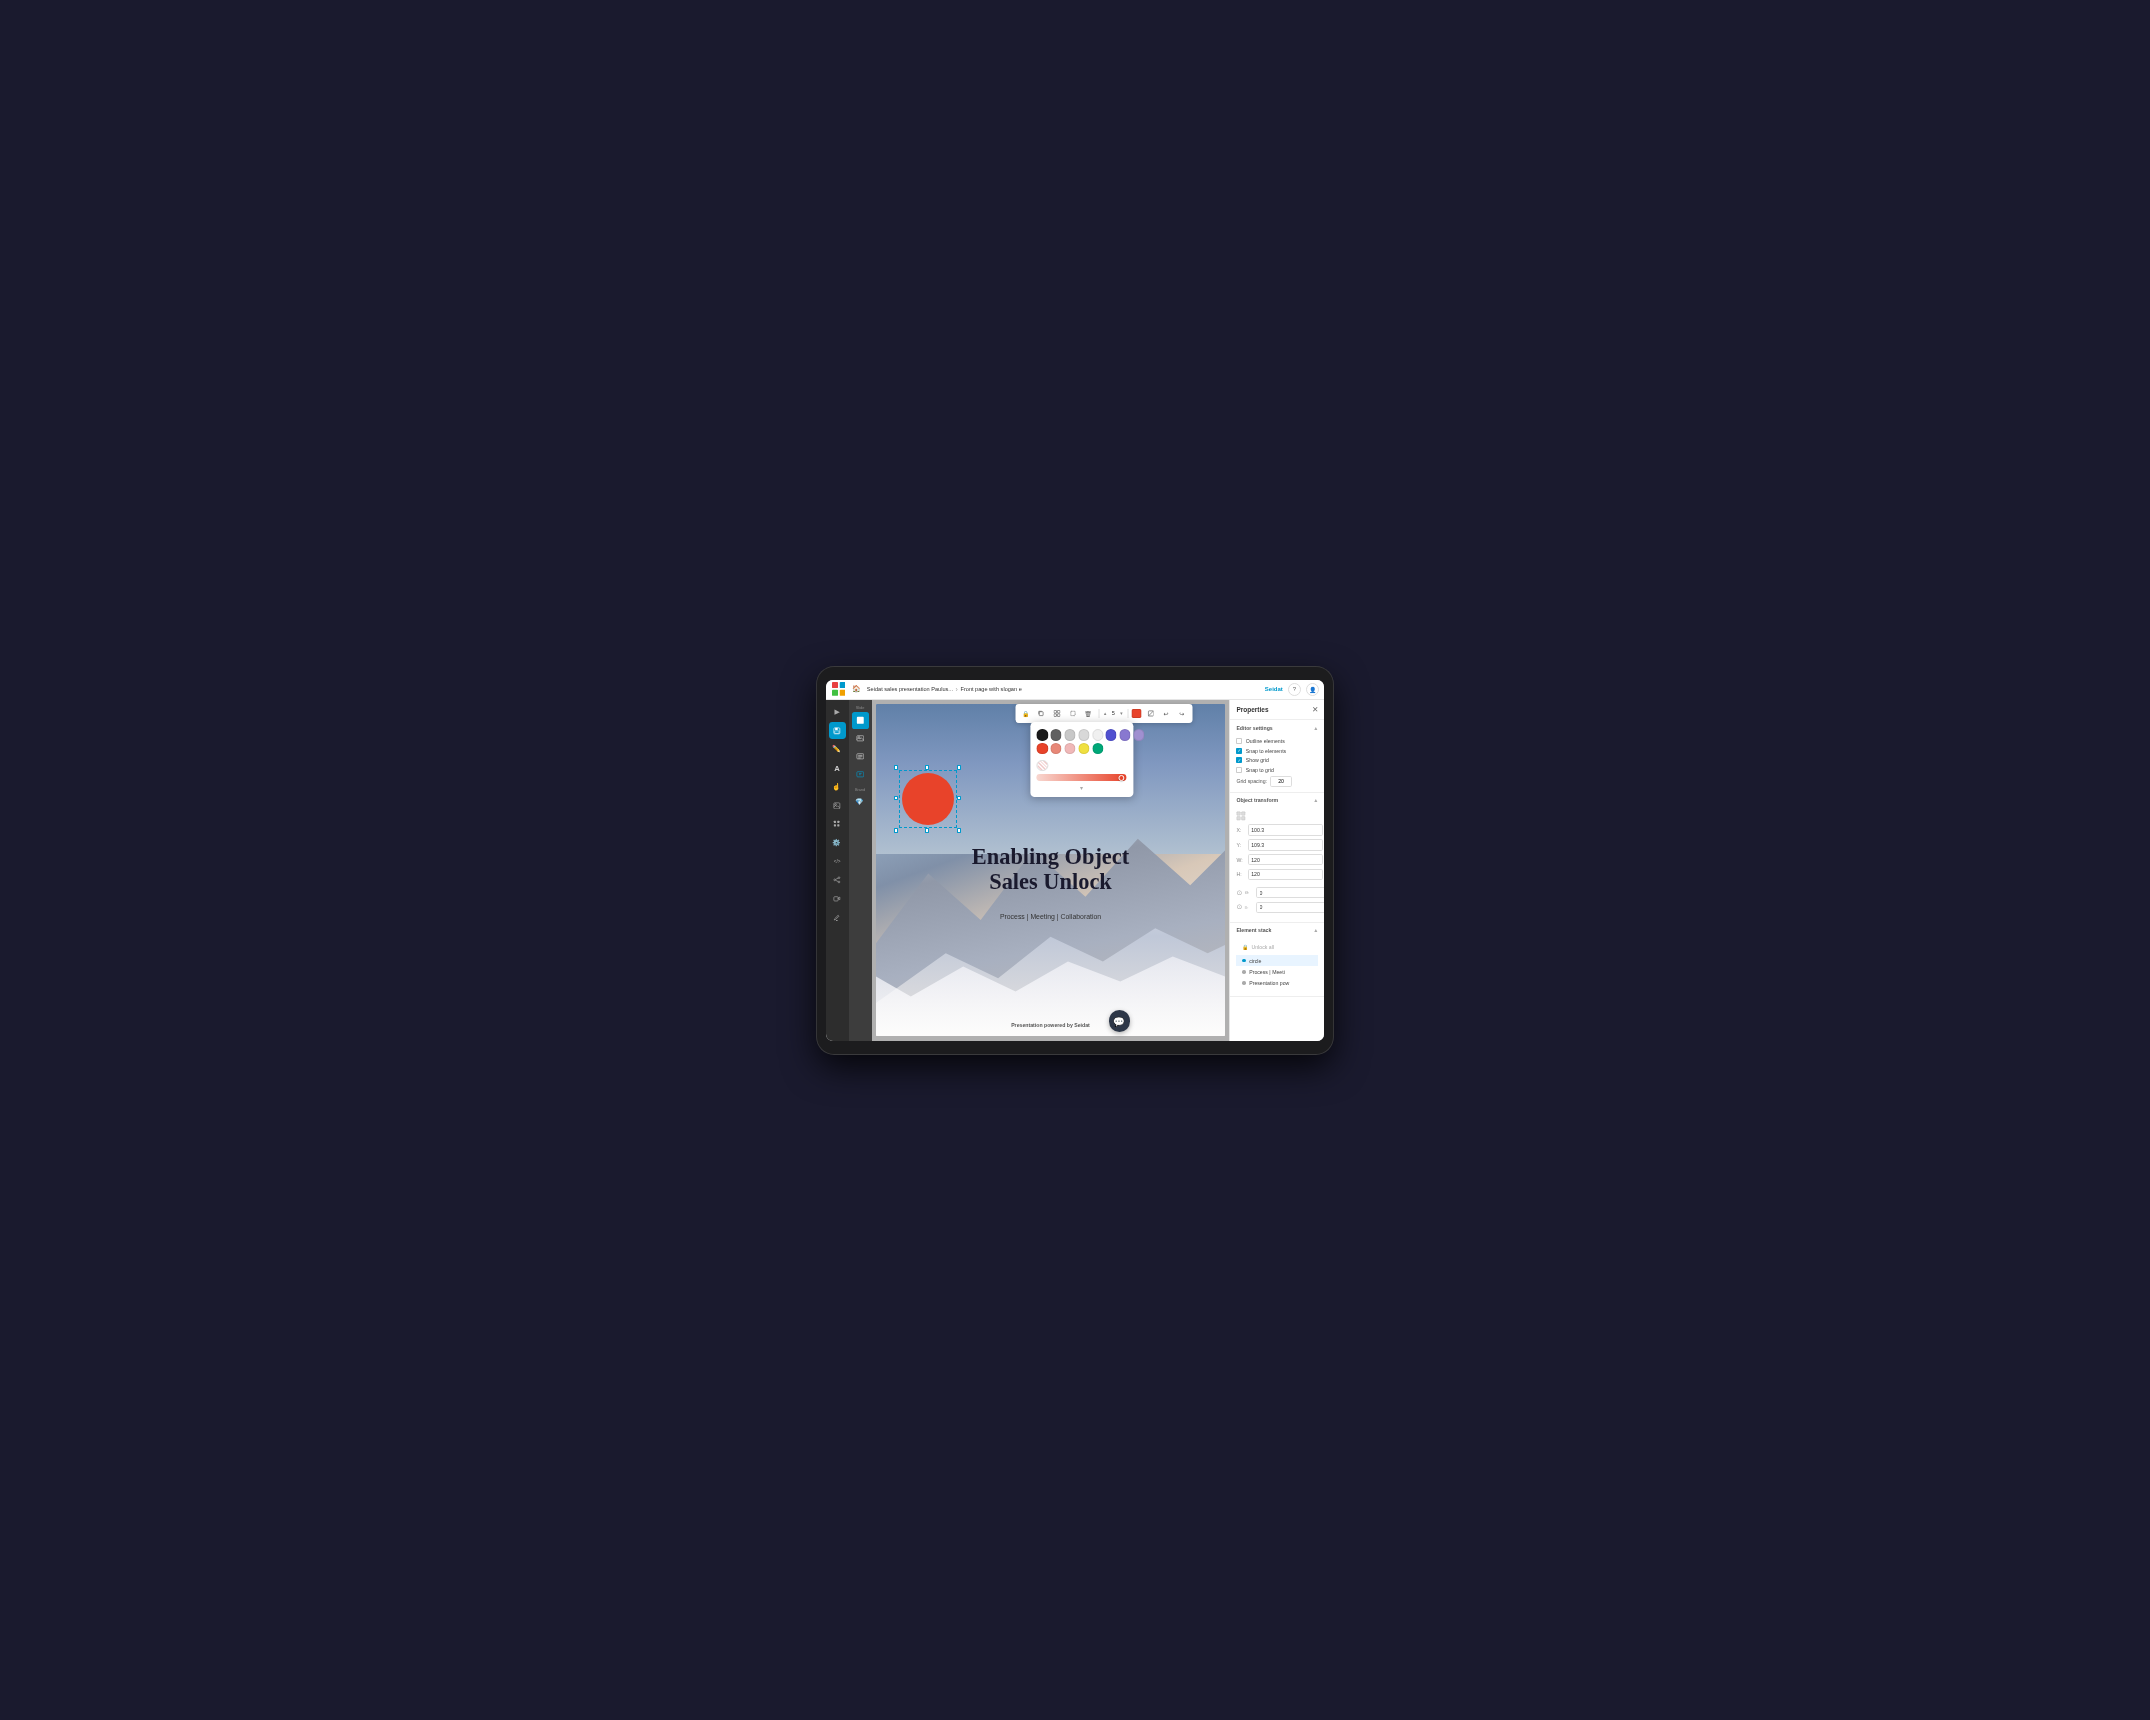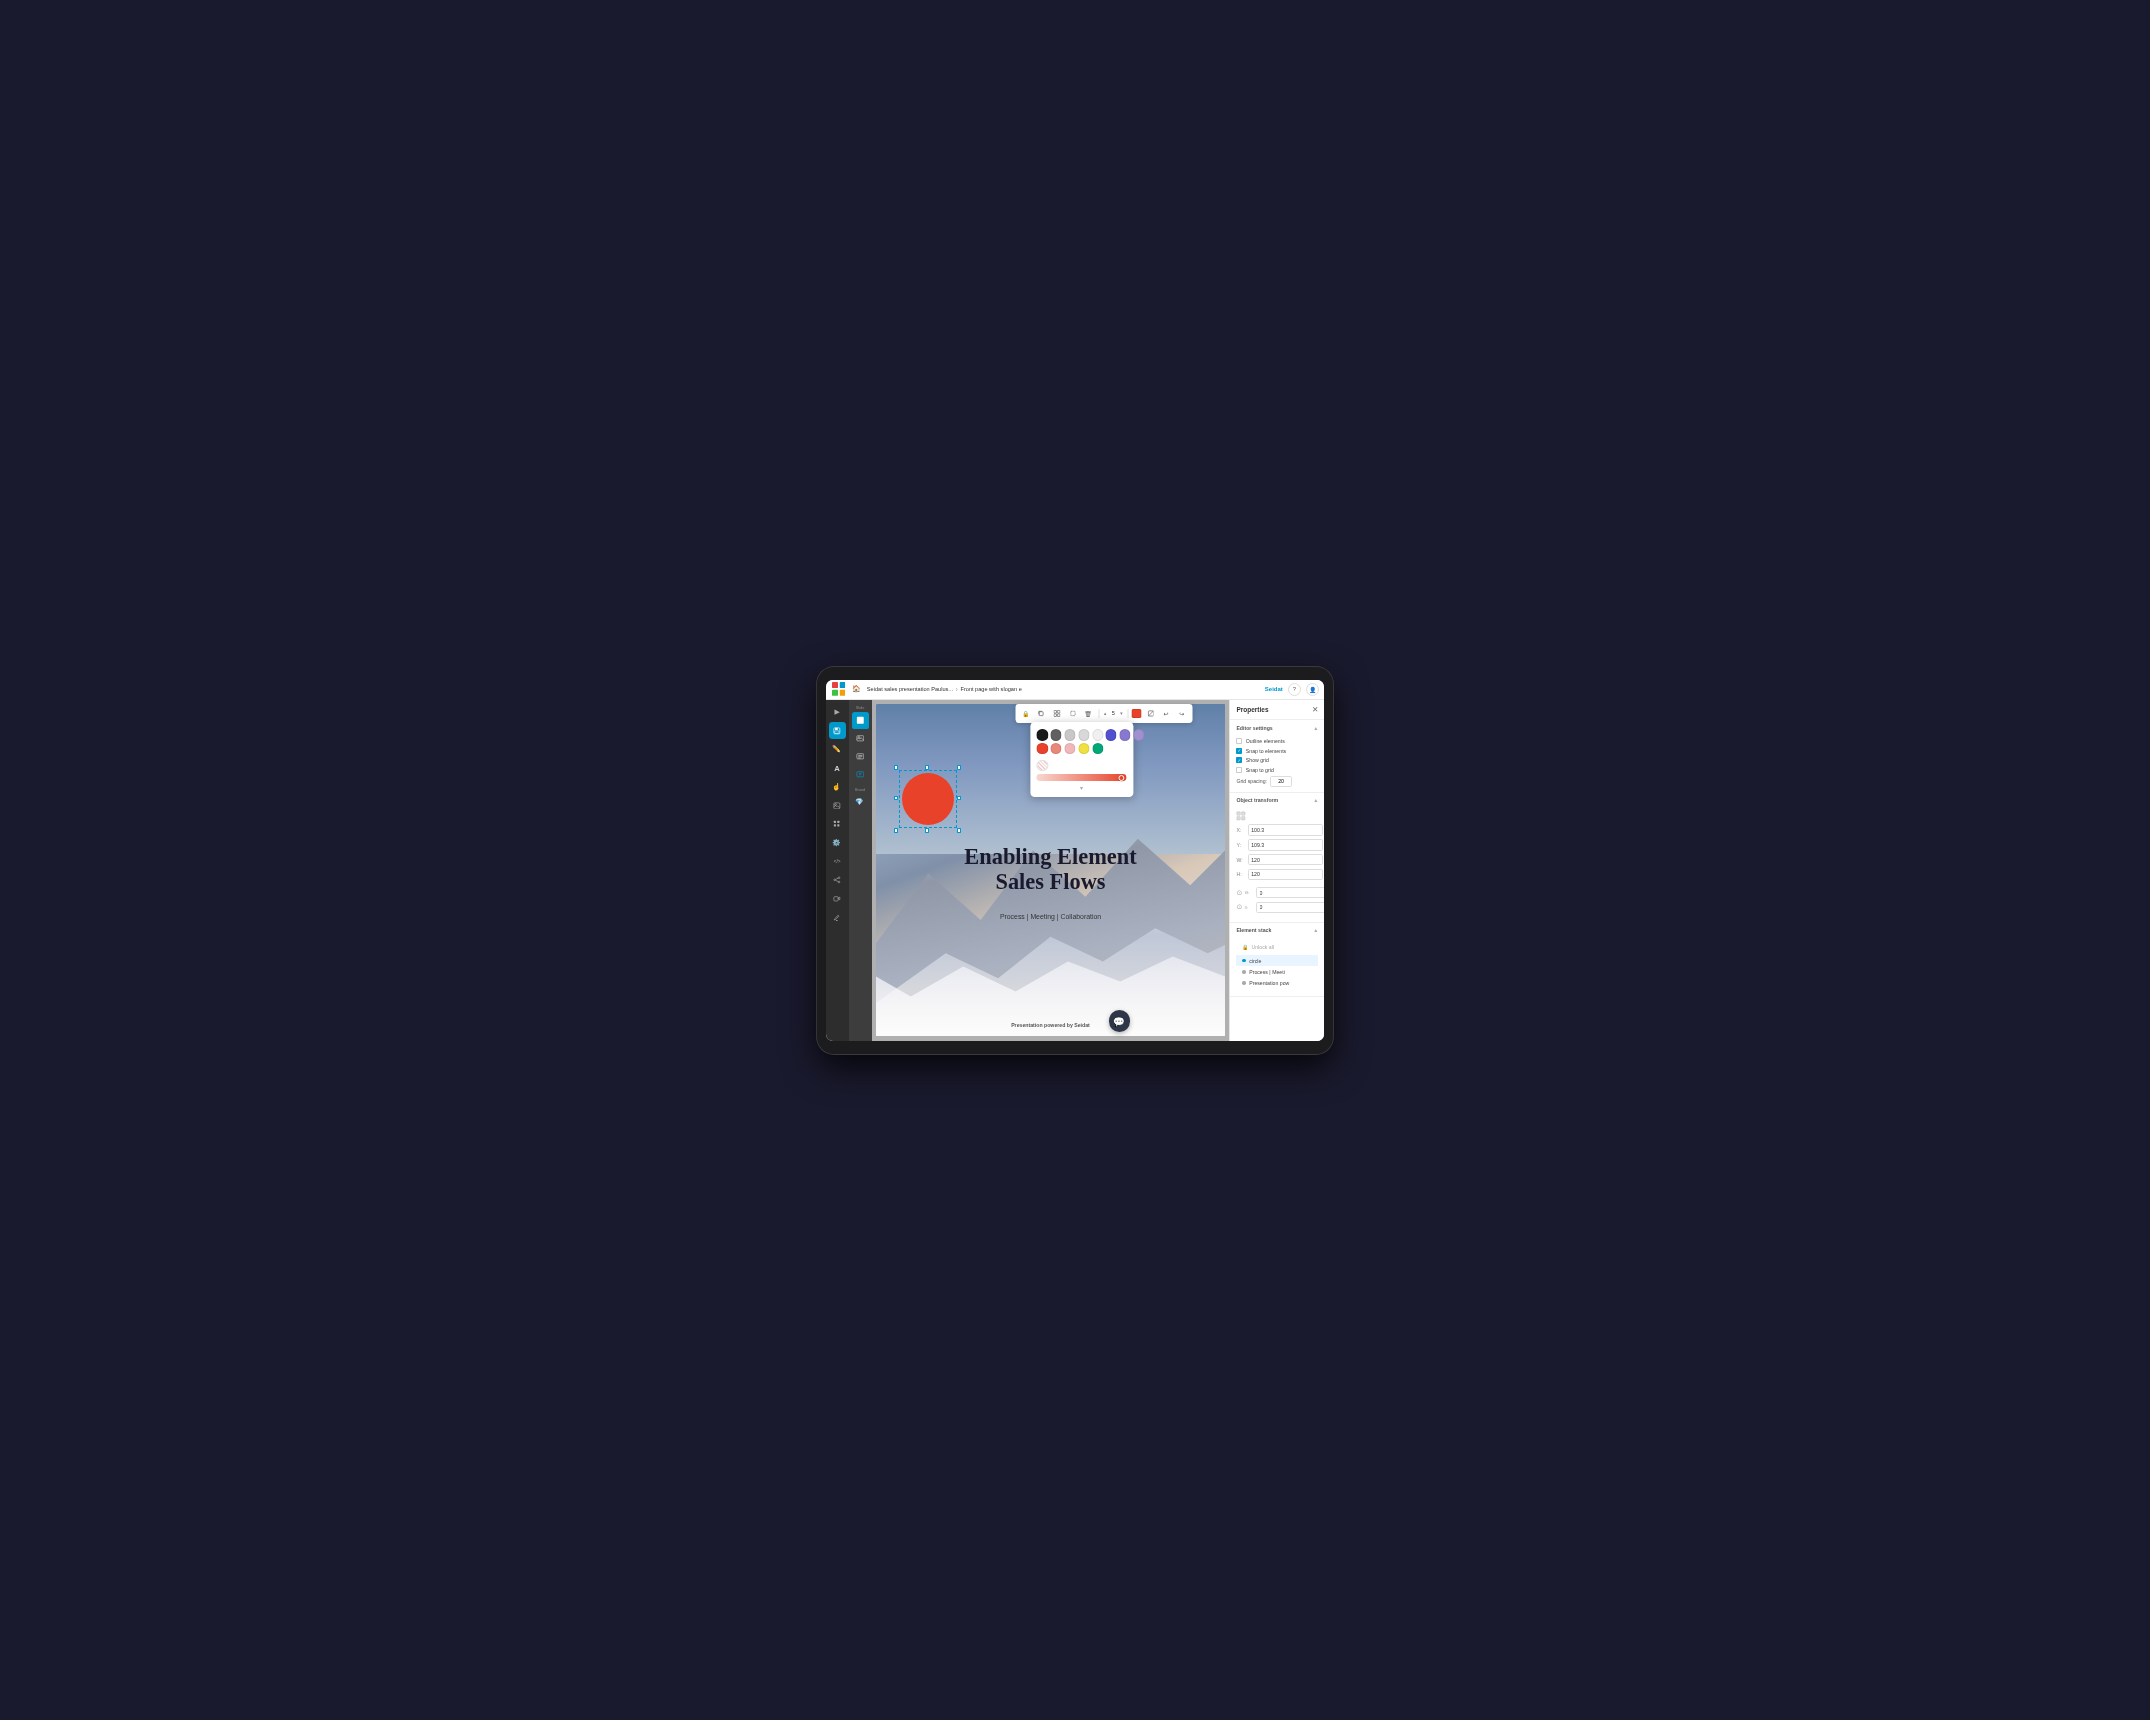--- a/index.html
+++ b/index.html
@@ -732,22 +732,22 @@
                   <rect x="17" y="0" width="13" height="13" rx="2" fill="#0099cc"></rect>
                   <rect x="0" y="17" width="13" height="13" rx="2" fill="#40c040"></rect>
                   <rect x="17" y="17" width="13" height="13" rx="2" fill="#f0a000"></rect>
                 </svg>
               </div>
               <div class="slide-logo-text">Seidat</div>
             </div>
 
             <div class="slide-title">
               <h1>
-                <span>Enabling Element</span><br>
-                <span>Sales Flows</span>
+                <span>Enabling Object</span><br>
+                <span>Sales Unlock</span>
               </h1>
             </div>
 
             <div class="slide-subtitle">Process  |  Meeting  |  Collaboration</div>
 
             <div class="slide-footer">Presentation powered by Seidat</div>
           </div>
 
           <div class="selected-object">
             <div class="circle-obj"></div>

